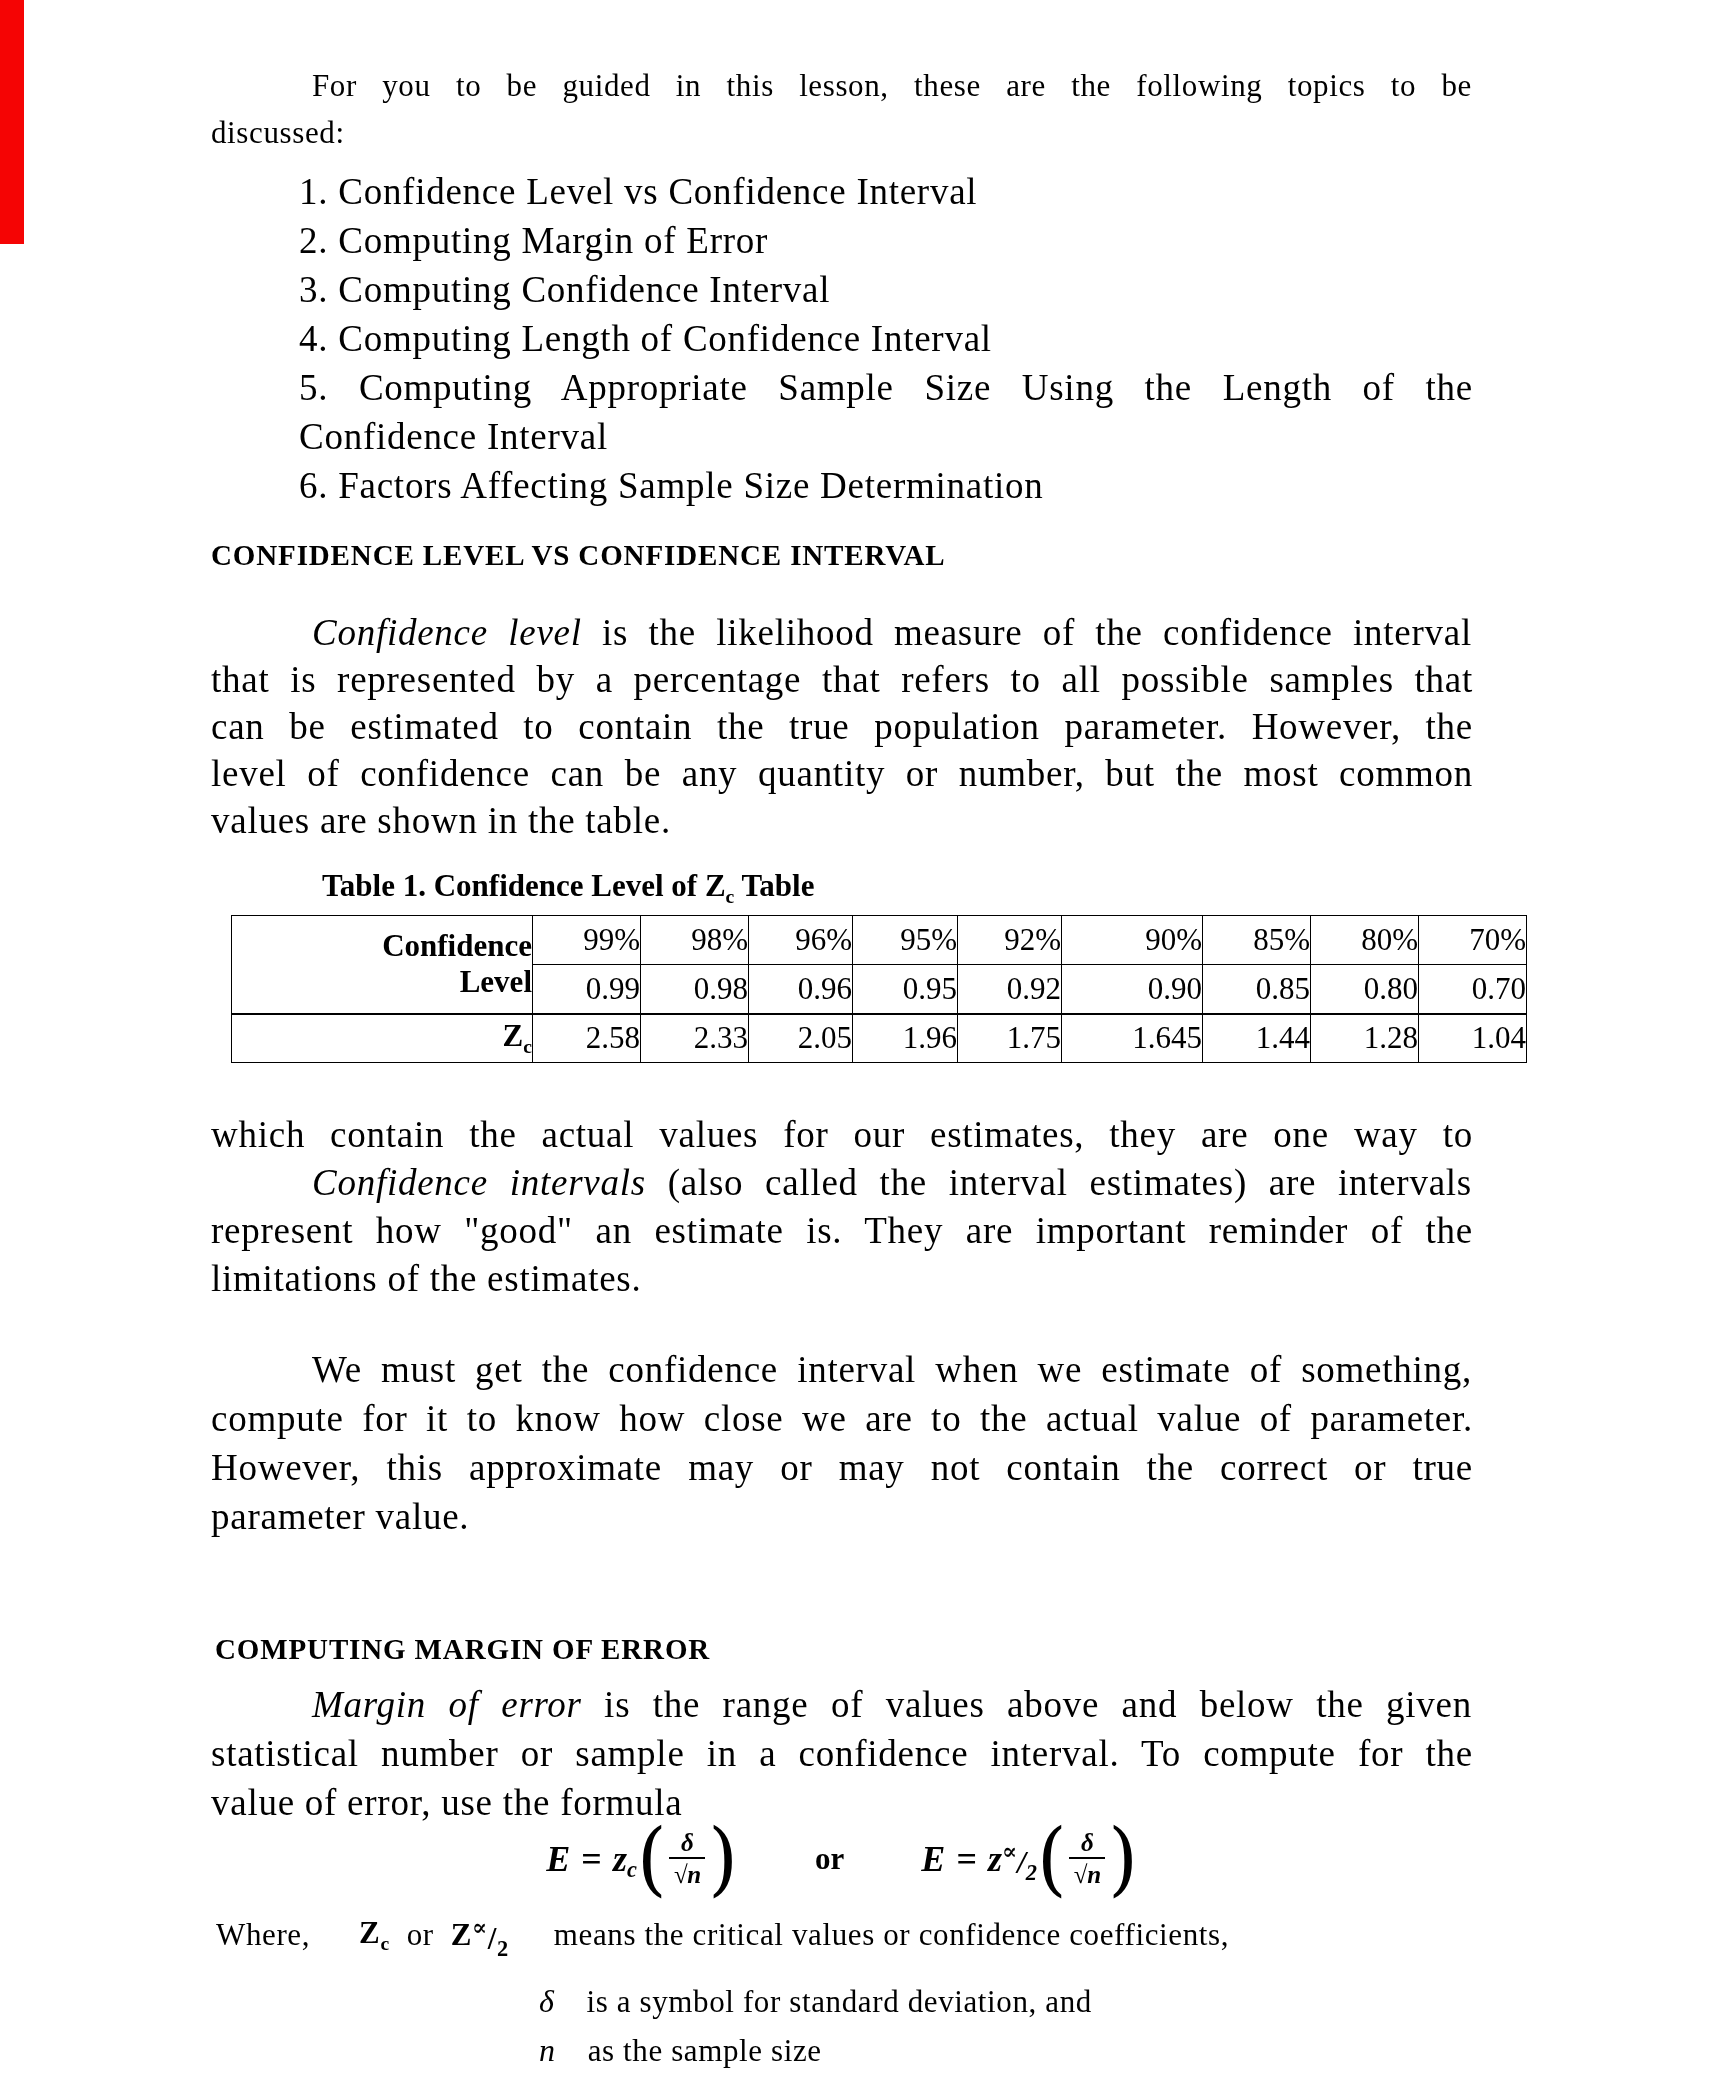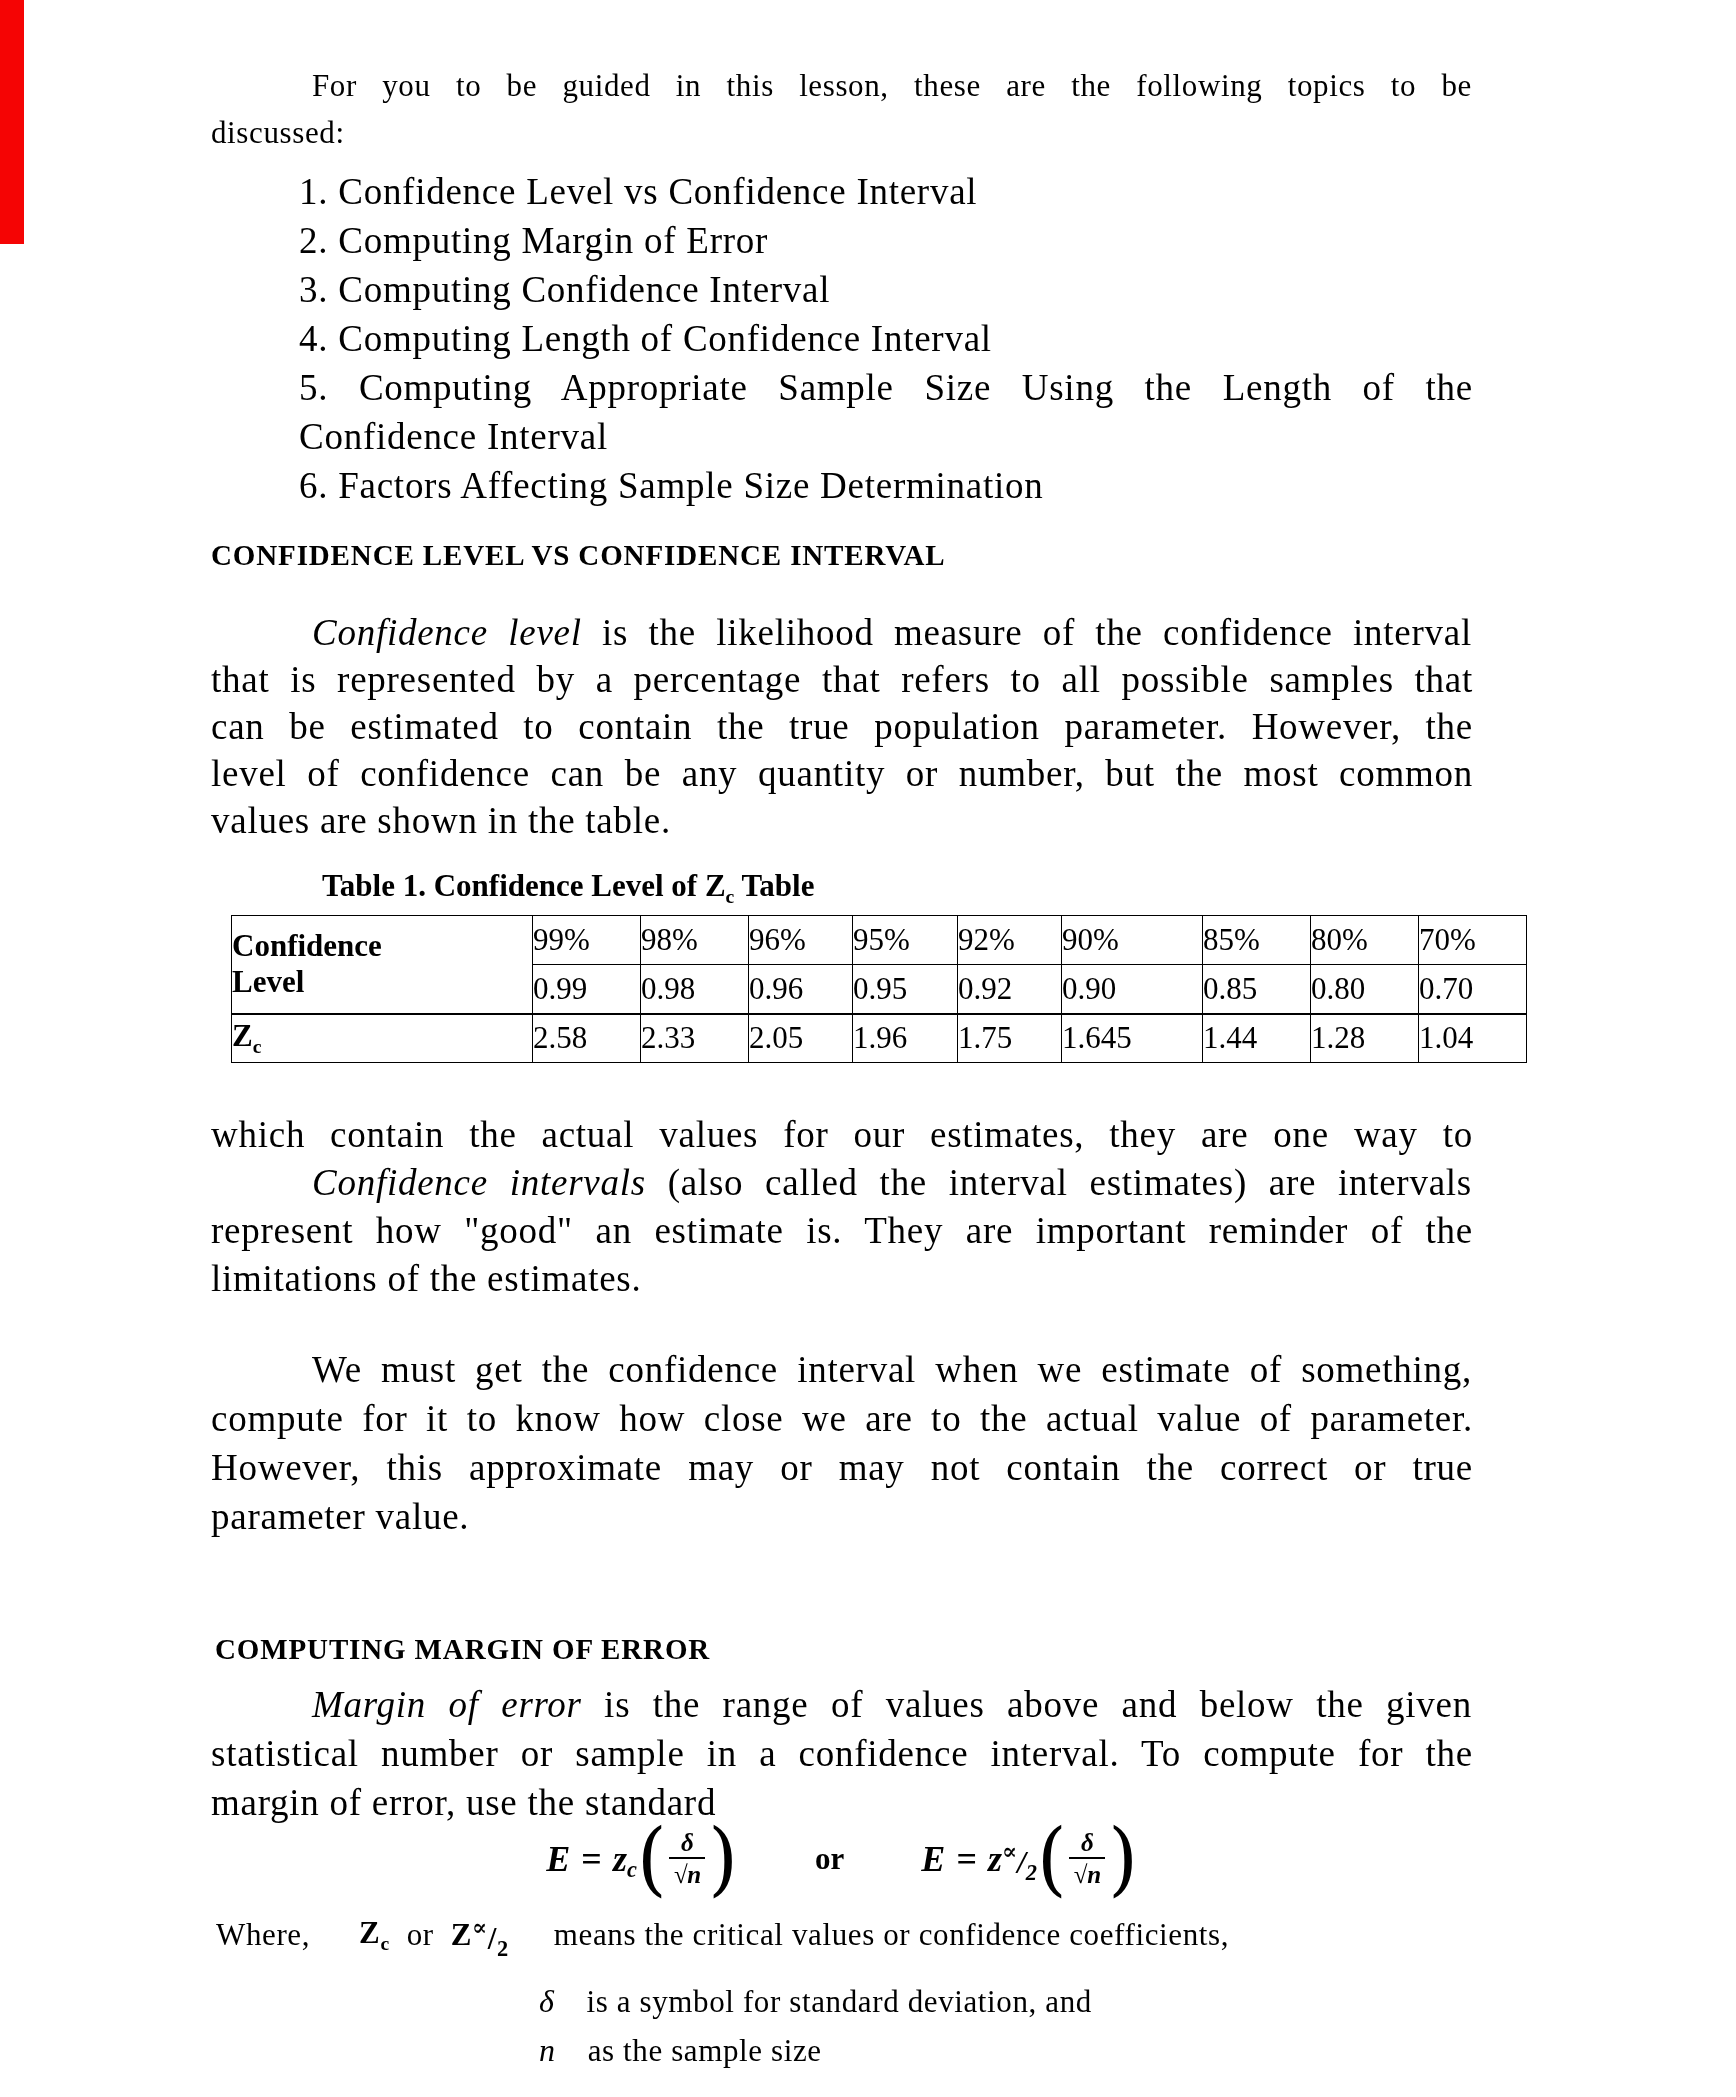--- a/index.html
+++ b/index.html
@@ -17,21 +17,21 @@
   .it{font-style:italic;}
   .lh67 .pline{height:47px;line-height:47px;}
   .lh68 .pline{height:48px;line-height:48px;}
   .lh70 .pline{height:49px;line-height:49px;}
   .pline{font-size:37px;letter-spacing:0.02em;white-space:nowrap;}
   .pline.j{white-space:normal;}
   .heading{font-size:29px;font-weight:bold;letter-spacing:0.03em;white-space:nowrap;}
   .redbar{left:0;top:0;width:24px;height:244px;}
   
   table.ztab{border-collapse:collapse;table-layout:fixed;}
-  table.ztab td{border:1.4px solid #000;text-align:left;vertical-align:middle;
+  table.ztab td{border:1.4px solid #000;text-align:right;vertical-align:middle;
     font-size:31px;padding:0;overflow:hidden;}
   table.ztab tr{height:49px;}
   table.ztab td.lab{font-weight:bold;}
   table.ztab tr.zrow td{border-top:2.1px solid #000;}
   sub.small{font-size:19.6px;}
   
   .frow{left:211px;top:1810px;width:1262px;display:flex;justify-content:center;
     align-items:center;gap:77px;height:98px;}
   .fm{display:flex;align-items:center;font-weight:bold;font-style:italic;font-size:36px;}
   .fm .eq{margin:0 11.2px;font-style:normal;}
@@ -149,21 +149,21 @@
   <div class="pline j">compute for it to know how close we are to the actual value of parameter.</div>
   <div class="pline j">However, this approximate may or may not contain the correct or true</div>
   <div class="pline">parameter value.</div>
 </div>
 
 <div class="abs heading" style="left:215px;top:1633px;">COMPUTING MARGIN OF ERROR</div>
 
 <div class="abs lh70 w1803" style="left:211px;top:1680px;">
   <div class="pline j indent"><span class="it">Margin of error</span><span> is the range of values above and below the given</span></div>
   <div class="pline j">statistical number or sample in a confidence interval. To compute for the</div>
-  <div class="pline">margin of error, use the standard</div>
+  <div class="pline">value of error, use the formula</div>
 </div>
 
 <div class="abs frow">
   <div class="fm">
     <span>E</span>
     <span class="eq">=</span>
     <span>z</span>
     <span class="zc-sub">c</span>
     <span class="paren">(</span>
     <span class="frac">

